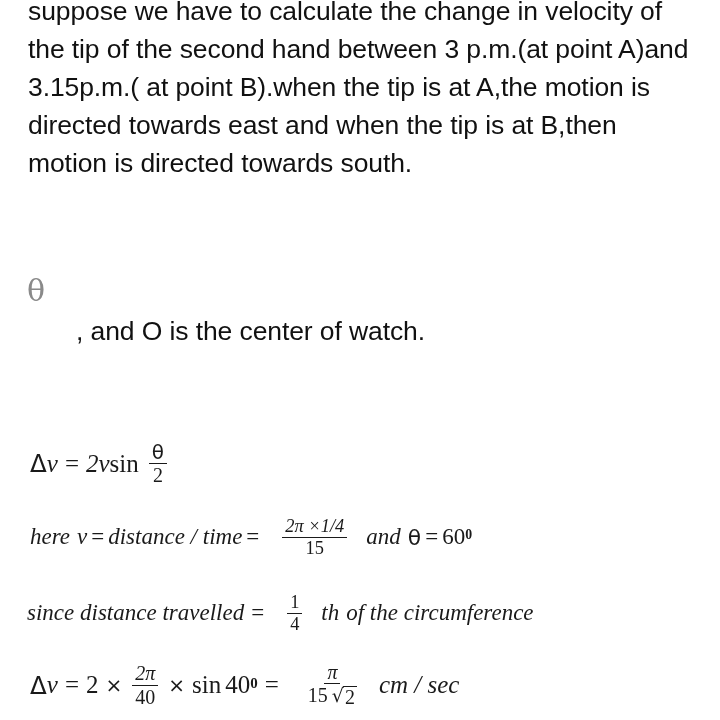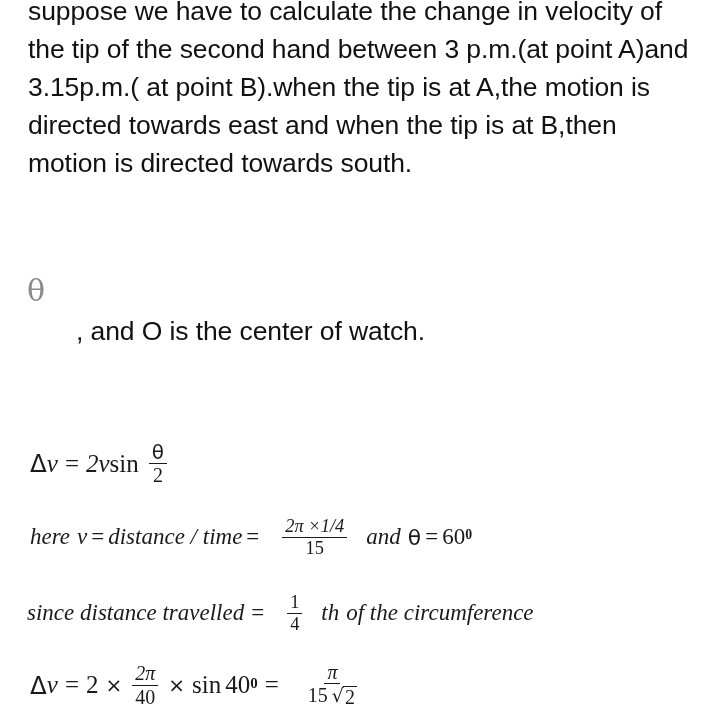--- a/index.html
+++ b/index.html
@@ -240,15 +240,16 @@
     <span class="gap"></span>
     <span class="frac tight">
       <span class="num sym-pi">π</span>
       <span class="den">
         <span class="up">15</span><span class="gap-s"></span><span class="sqrt">
             <span class="radical">√</span>
             <span class="radicand up">2</span>
           </span>
       </span>
     </span>
+    <span>cm / sec</span>
   </div>
 
 </div>
 
 </body></html>

